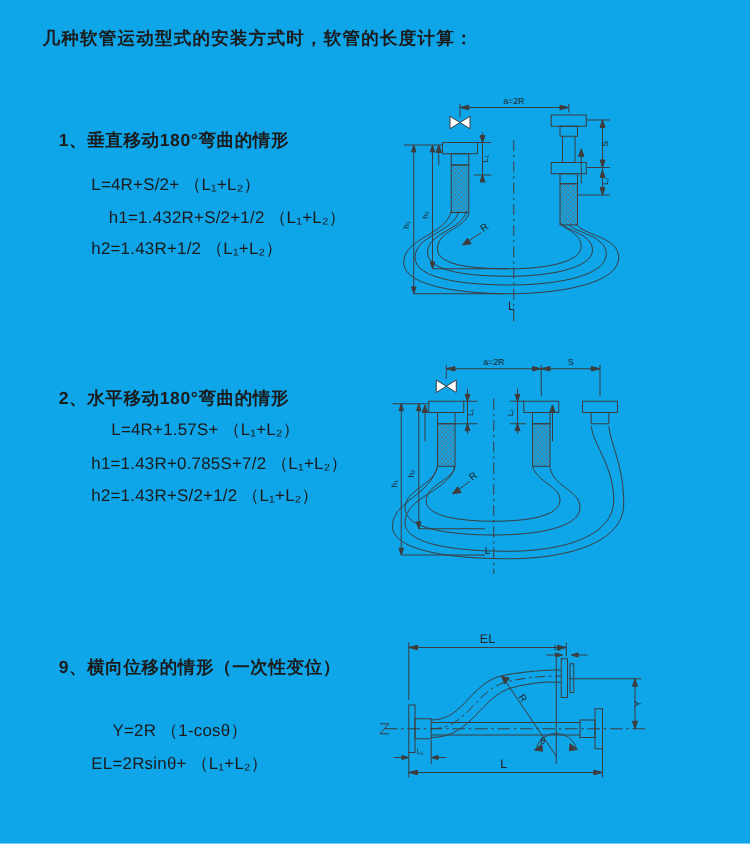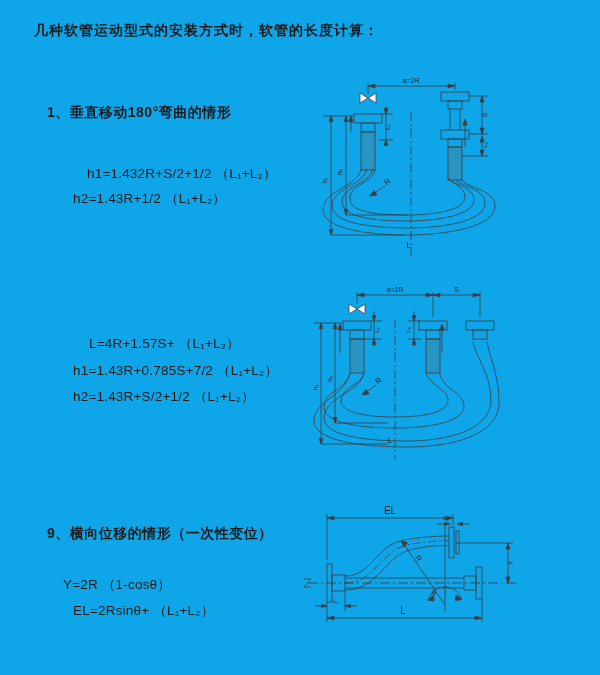--- a/index.html
+++ b/index.html
@@ -12,29 +12,31 @@
   svg text{font-family:"Liberation Sans","DejaVu Sans",sans-serif;fill:#222;}
 </style>
 </head>
 <body>
 
 <div class="page">
 
   <div class="title">几种软管运动型式的安装方式时，软管的长度计算：</div>
 
   <div class="sec-heading" style="left:47px;top:104px;">1、垂直移动180°弯曲的情形</div>
+  <div class="formula" style="left:73px;top:139px;">L=4R+S/2+ （L₁+L₂）</div>
   <div class="formula" style="left:73px;top:165px;padding-left:14px;">h1=1.432R+S/2+1/2 （L₁+L₂）</div>
   <div class="formula" style="left:73px;top:190px;">h2=1.43R+1/2 （L₁+L₂）</div>
 
+  <div class="sec-heading" style="left:47px;top:310px;">2、水平移动180°弯曲的情形</div>
   <div class="formula" style="left:73px;top:335px;margin-left:16px;">L=4R+1.57S+ （L₁+L₂）</div>
   <div class="formula" style="left:73px;top:362px;">h1=1.43R+0.785S+7/2 （L₁+L₂）</div>
   <div class="formula" style="left:73px;top:388px;">h2=1.43R+S/2+1/2 （L₁+L₂）</div>
 
   <div class="sec-heading" style="left:47px;top:525px;">9、横向位移的情形（一次性变位）</div>
-  <div class="formula" style="left:63px;top:576px;">Y=2R （1-cosθ）</div>
+  <div class="formula" style="left:90px;top:576px;">Y=2R （1-cosθ）</div>
   <div class="formula" style="left:73px;top:602px;">EL=2Rsinθ+ （L₁+L₂）</div>
 
   <svg class="diagram" style="left:315px;top:72px;" width="285" height="190" viewBox="0 0 285 190">
     <defs>
       <pattern id="braid1" width="3.5" height="3.5" patternUnits="userSpaceOnUse">
         <path d="M0,3.5 L3.5,0 M0,0 L3.5,3.5" stroke="#6a6a6a" stroke-width="0.5"></path>
       </pattern>
     </defs>
     <g stroke="#3d3d3d" stroke-width="0.8" fill="none">
       <line x1="96" y1="40" x2="96" y2="186" stroke-dasharray="9 3 2 3"></line>

